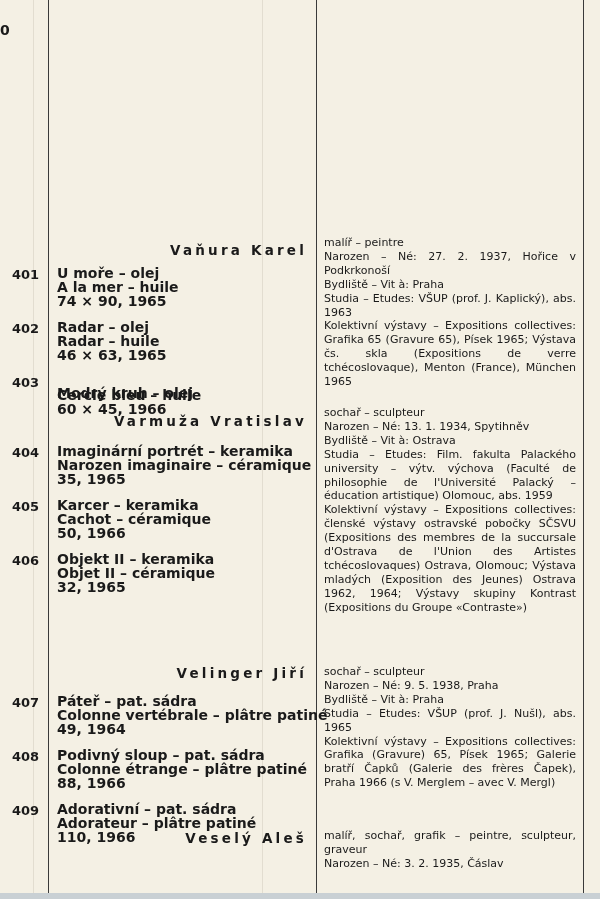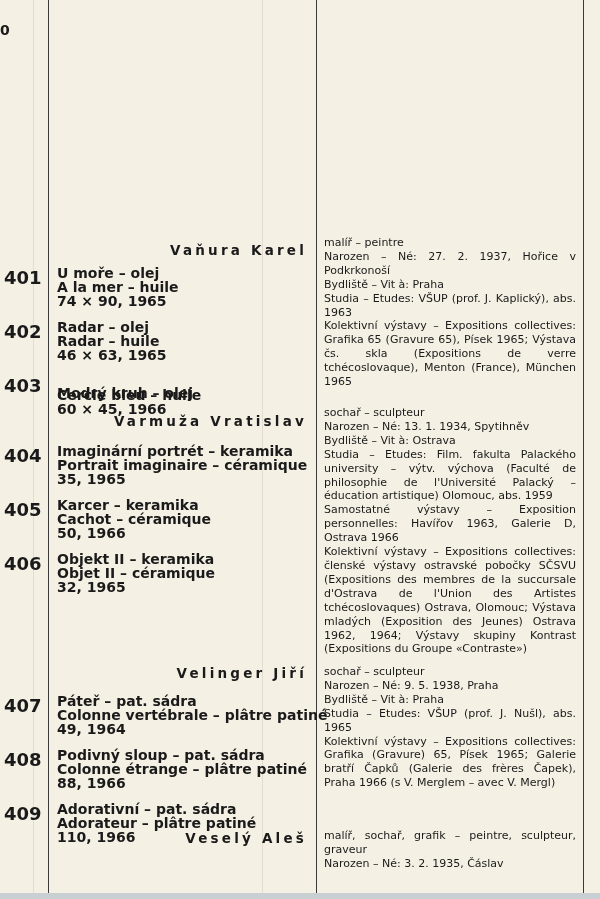--- a/index.html
+++ b/index.html
@@ -12,21 +12,21 @@
   .vline { position:absolute; top:0; width:1px; background:#3a3a3a; height:893px; }
   .faint { position:absolute; top:0; width:1px; background:#e2ddd0; height:893px; }
   .bottom-strip { position:absolute; left:0; right:0; top:893px; height:6px; background:#c9d0d4; }
   .corner { position:absolute; left:0; top:22px; font-weight:bold; font-size:14px; }
   .artist {
     position:absolute; right:293px; font-weight:bold; font-size:13.5px;
     letter-spacing:3.2px; text-align:center; white-space:nowrap;
   }
   .works { position:absolute; left:0; width:316px; }
   .work { position:relative; margin-bottom:8px; height:46px; }
-  .num { position:absolute; left:4px; top:0; font-weight:bold; font-size:18px; }
+  .num { position:absolute; left:12px; top:0; font-weight:bold; font-size:13px; }
   .wline { position:absolute; left:57px; font-weight:bold; font-size:14px; line-height:14.5px; white-space:nowrap; }
   .bio {
     position:absolute; left:324px; width:252px;
     font-size:11px; line-height:13.9px; text-align:justify;
   }
   .bio div { text-align:justify; text-align-last:left; }
 </style>
 </head>
 <body>
 
@@ -66,42 +66,41 @@
   <div>Bydliště – Vit à: Praha</div>
   <div>Studia – Etudes: VŠUP (prof. J. Kaplický), abs. 1963</div>
   <div>Kolektivní výstavy – Expositions collectives: Grafika 65 (Gravure 65), Písek 1965; Výstava čs. skla (Expositions de verre tchécoslovaque), Menton (France), München 1965</div>
 </div>
 
 <div class="artist" style="top:413px">Varmuža Vratislav</div>
 <div class="works" style="top:444px">
   <div class="work">
     <span class="num" style="top:1px">404</span>
     <span class="wline" style="top:0">Imaginární portrét – keramika</span>
-    <span class="wline" style="top:14px">Portrait imaginaire – céramique</span>
+    <span class="wline" style="top:14px">Narozen imaginaire – céramique</span>
     <span class="wline" style="top:28px">35, 1965</span>
   </div>
   <div class="work">
     <span class="num" style="top:1px">405</span>
     <span class="wline" style="top:0">Karcer – keramika</span>
     <span class="wline" style="top:14px">Cachot – céramique</span>
     <span class="wline" style="top:28px">50, 1966</span>
   </div>
   <div class="work">
     <span class="num" style="top:1px">406</span>
     <span class="wline" style="top:0">Objekt II – keramika</span>
     <span class="wline" style="top:14px">Objet II – céramique</span>
     <span class="wline" style="top:28px">32, 1965</span>
   </div>
 </div>
 <div class="bio" style="top:406px">
   <div>sochař – sculpteur</div>
   <div>Narozen – Né: 13. 1. 1934, Spytihněv</div>
   <div>Bydliště – Vit à: Ostrava</div>
   <div>Studia – Etudes: Film. fakulta Palackého university – výtv. výchova (Faculté de philosophie de l'Université Palacký – éducation artistique) Olomouc, abs. 1959</div>
-  <div>Samostatné výstavy – Exposition personnelles: Havířov 1963, Galerie D, Ostrava 1966</div>
   <div>Kolektivní výstavy – Expositions collectives: členské výstavy ostravské pobočky SČSVU (Expositions des membres de la succursale d'Ostrava de l'Union des Artistes tchécoslovaques) Ostrava, Olomouc; Výstava mladých (Exposition des Jeunes) Ostrava 1962, 1964; Výstavy skupiny Kontrast (Expositions du Groupe «Contraste»)</div>
 </div>
 
 <div class="artist" style="top:665px">Velinger Jiří</div>
 <div class="works" style="top:694px">
   <div class="work">
     <span class="num" style="top:1px">407</span>
     <span class="wline" style="top:0">Páteř – pat. sádra</span>
     <span class="wline" style="top:14px">Colonne vertébrale – plâtre patiné</span>
     <span class="wline" style="top:28px">49, 1964</span>

